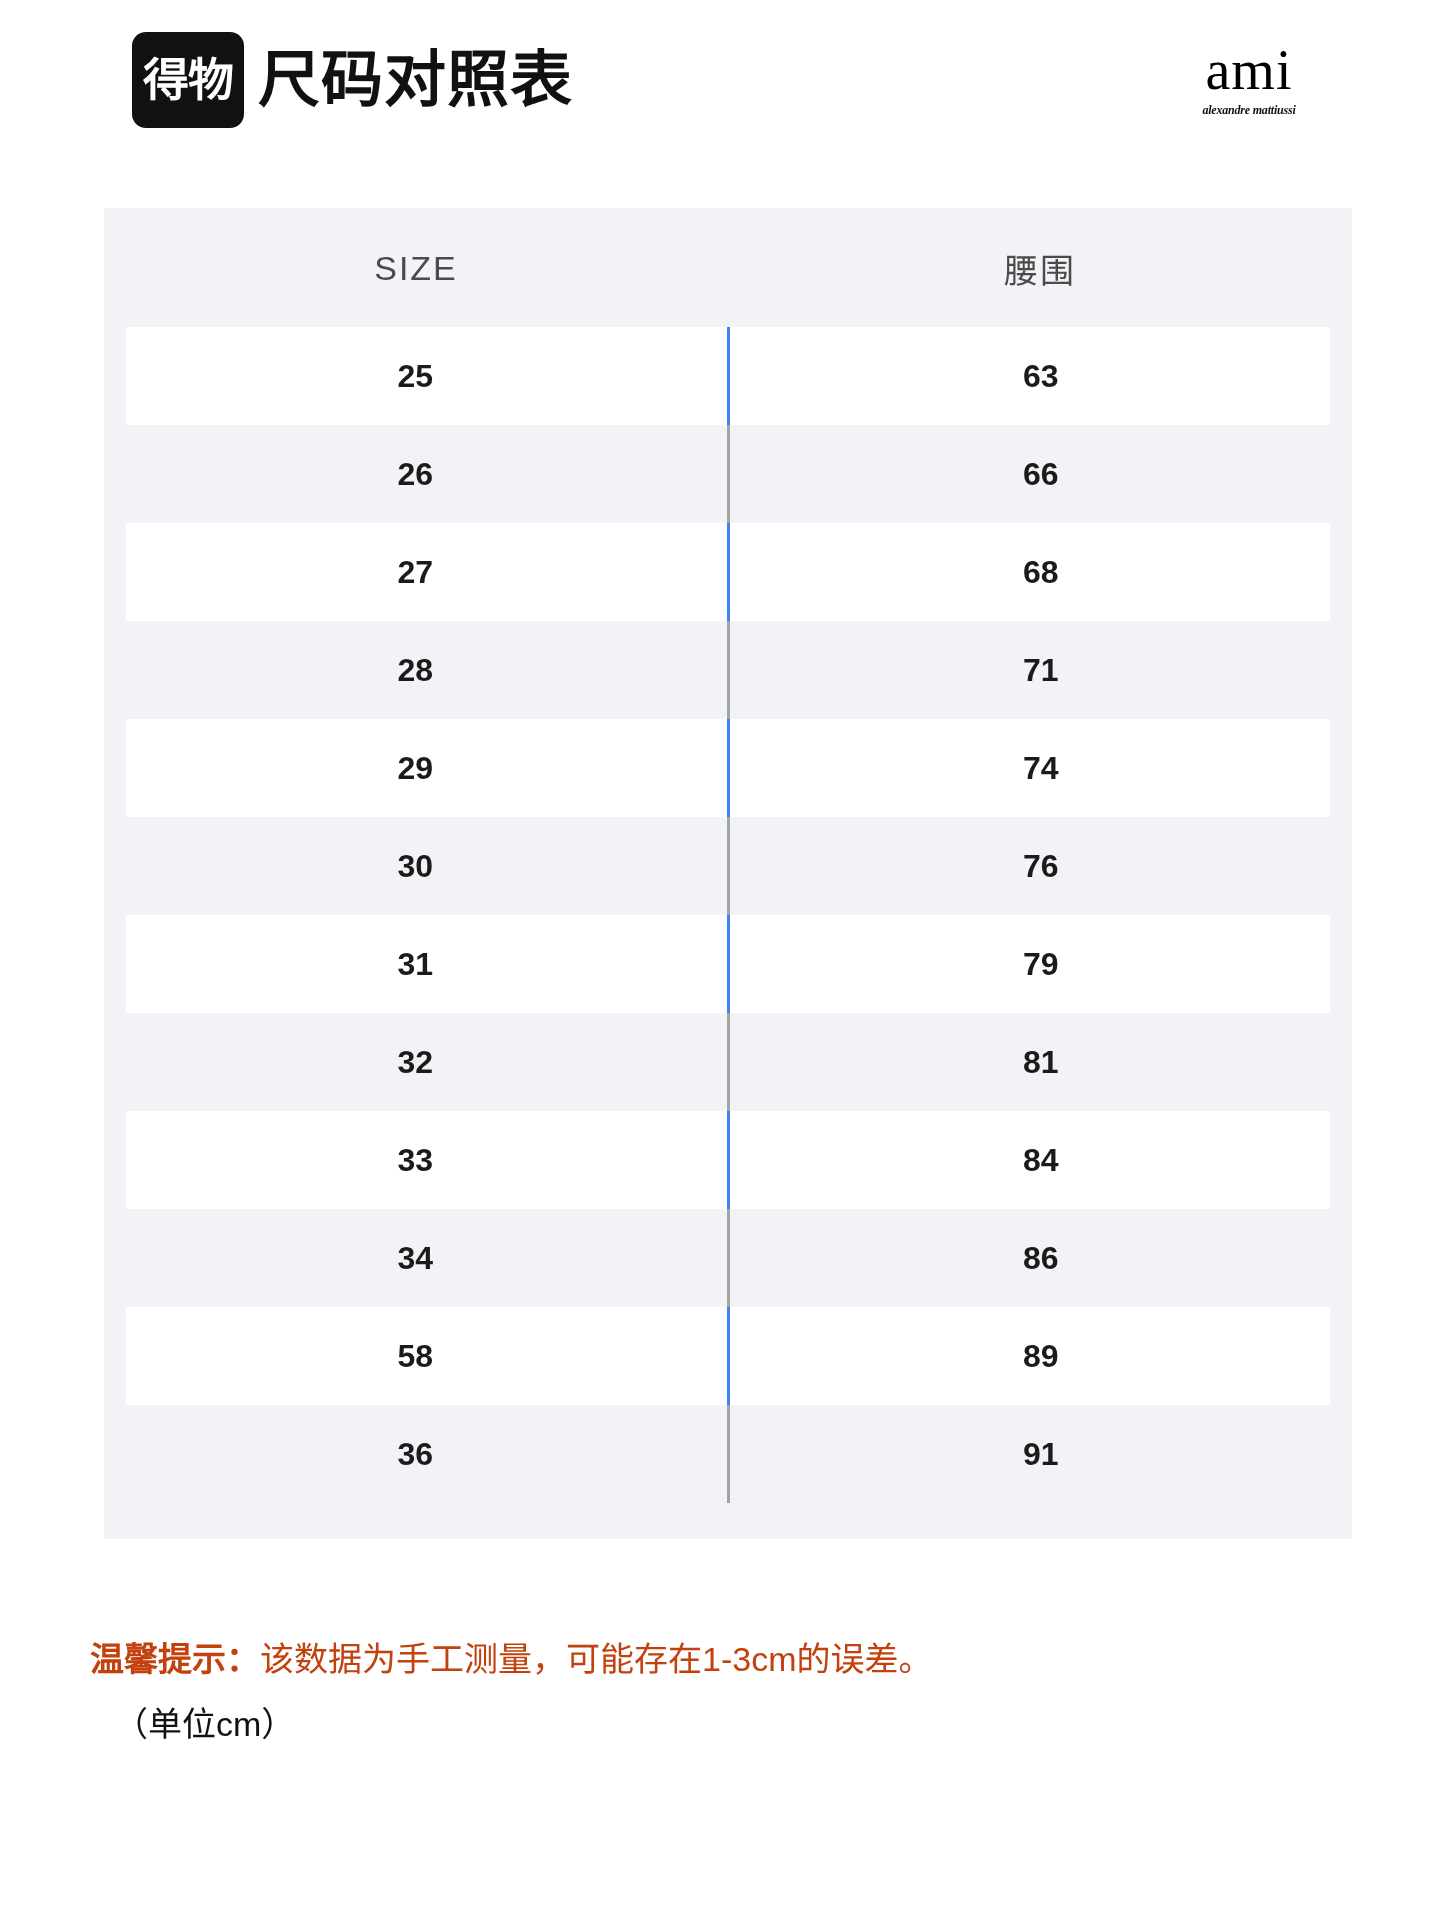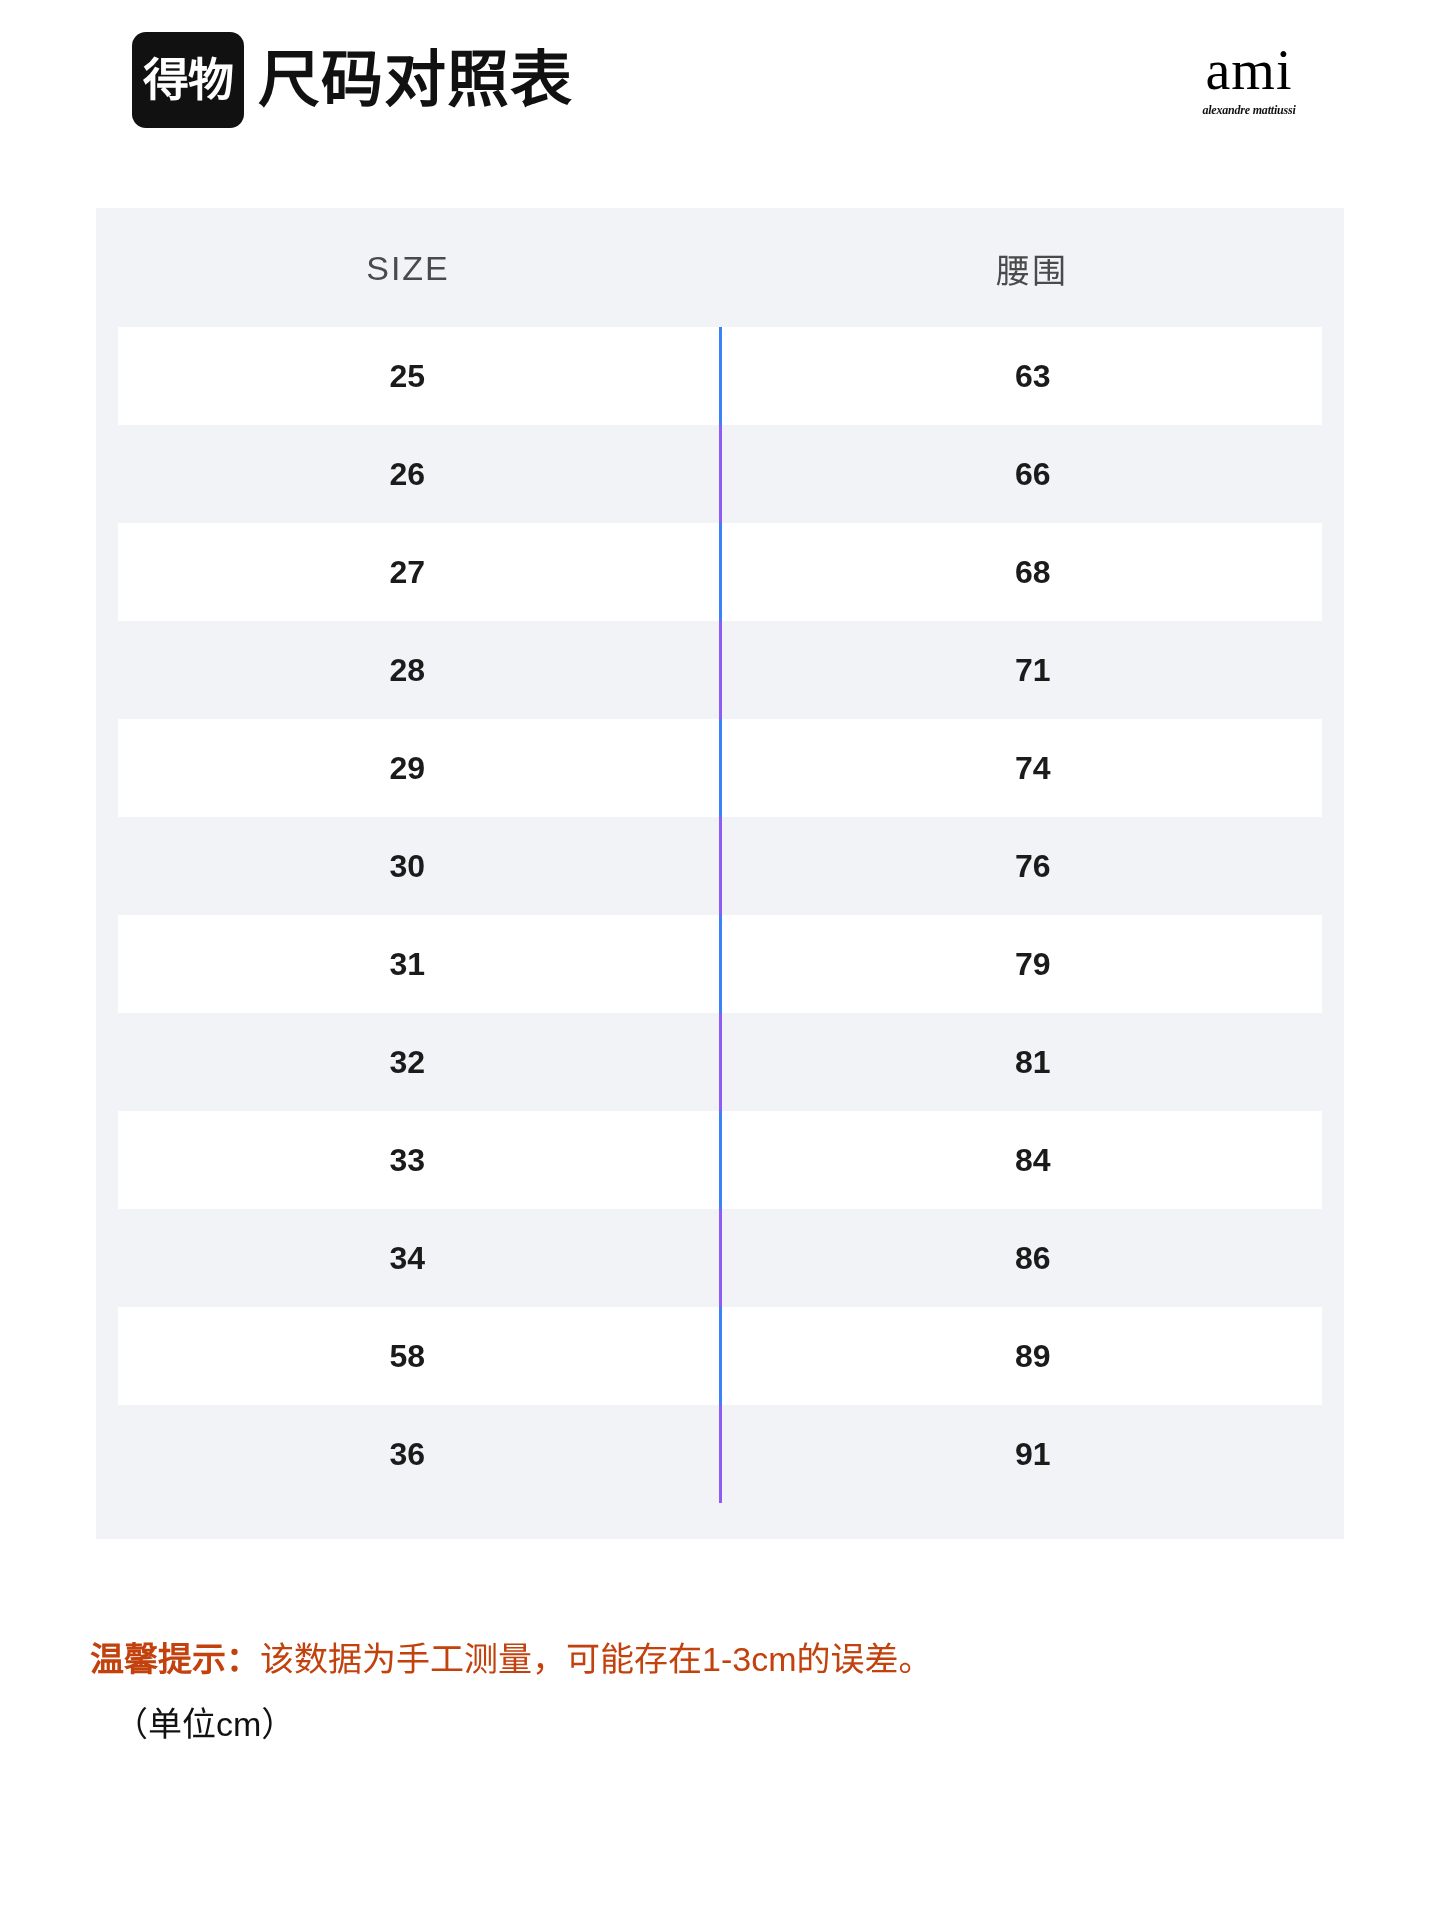--- a/index.html
+++ b/index.html
@@ -86,21 +86,21 @@
     color: #111111;
     margin-top: 6px;
     letter-spacing: -0.2px;
     white-space: nowrap;
   }
 
   
   .table-wrap {
     position: absolute;
     top: 208px;
-    left: 96px;
+    left: 104px;
     width: 1248px;
     background: #f2f3f7;
     padding: 0;
     box-sizing: border-box;
   }
   table.size-table {
     width: 100%;
     border-collapse: collapse;
     table-layout: fixed;
   }
@@ -124,21 +124,21 @@
   table.size-table tbody tr.odd td {
     background: #ffffff;
   }
   table.size-table tbody tr.even td {
     background: #f2f3f7;
   }
   table.size-table tbody tr td:first-child {
     border-right: 3px solid #3b82f6;
   }
   table.size-table tbody tr.even td:first-child {
-    border-right: 3px solid #8b5cf6;
+    border-right: 3px solid #a3a3a3;
   }
   
   table.size-table tbody td:first-child {
     box-shadow: inset 22px 0 0 0 #f2f3f7;
   }
   table.size-table tbody td:last-child {
     box-shadow: inset -22px 0 0 0 #f2f3f7;
   }
   table.size-table tbody tr.even td:first-child {
     box-shadow: inset 22px 0 0 0 #f2f3f7;

